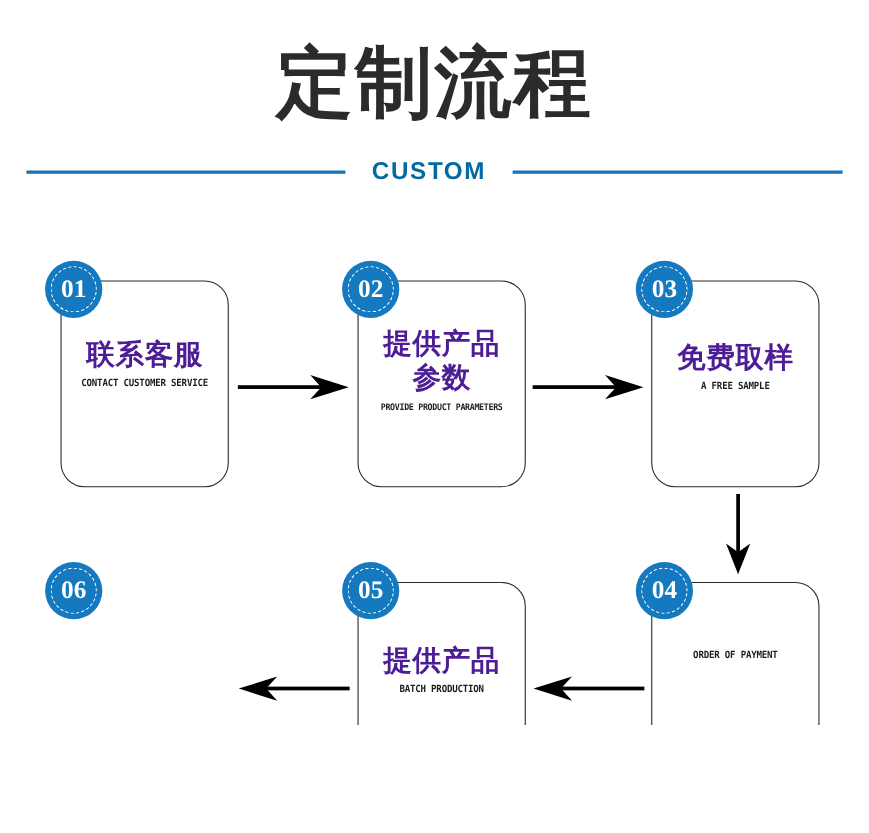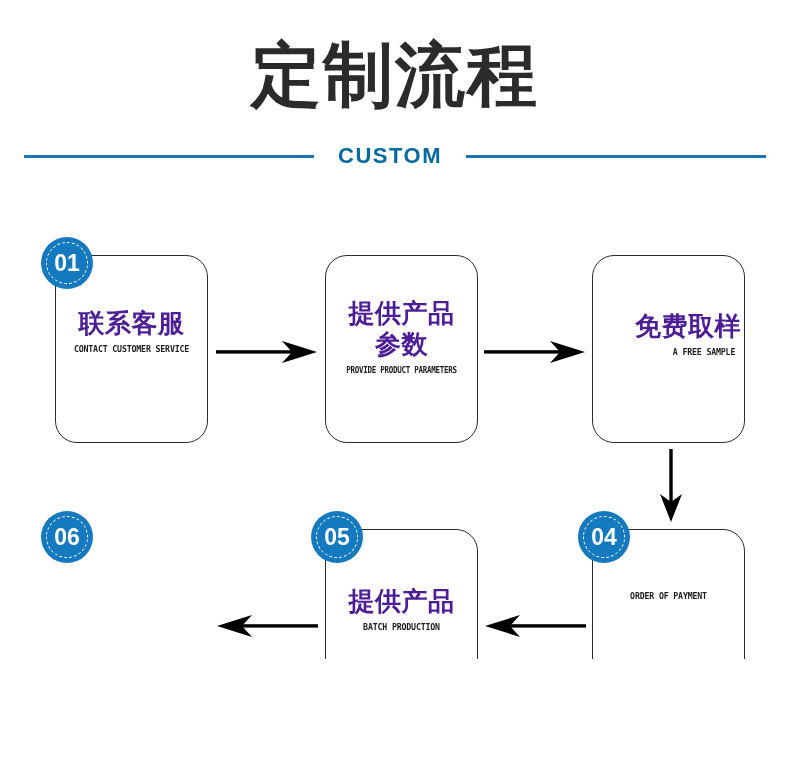--- a/index.html
+++ b/index.html
@@ -131,21 +131,21 @@
   }
   .badge .badge-num {
     position: absolute;
     left: 0;
     top: 0;
     width: 52px;
     height: 52px;
     display: flex;
     align-items: center;
     justify-content: center;
-    font-family: Liberation Sans, sans-serif;
+    font-family: Liberation Serif, serif;
     font-size: 23px;
     font-weight: 700;
     color: #ffffff;
     letter-spacing: 0px;
   }
 
   
   .arrow {
     position: absolute;
     z-index: 2;
@@ -177,26 +177,34 @@
     <div class="badge-num">01</div>
   </div>
 
   <div class="card" style="left:325px; top:255px;">
     <div class="card-body" style="top:42px;">
       <div class="card-cn">提供产品
 参数</div>
       <div class="card-en wide">PROVIDE PRODUCT PARAMETERS</div>
     </div>
   </div>
+  <div class="badge" style="left:311px; top:237px;">
+    <div class="dashring"></div>
+    <div class="badge-num">02</div>
+  </div>
 
   <div class="card" style="left:592px; top:255px;">
-    <div class="card-body" style="top:55px;text-align:right;">
+    <div class="card-body" style="top:55px;">
       <div class="card-cn">免费取样</div>
       <div class="card-en">A FREE SAMPLE</div>
     </div>
+  </div>
+  <div class="badge" style="left:578px; top:237px;">
+    <div class="dashring"></div>
+    <div class="badge-num">03</div>
   </div>
 
   <div class="card" style="left:592px; top:529px;">
     <div class="card-body" style="top:56px;">
       <div class="card-en">ORDER OF PAYMENT</div>
     </div>
   </div>
   <div class="badge" style="left:578px; top:511px;">
     <div class="dashring"></div>
     <div class="badge-num">04</div>

